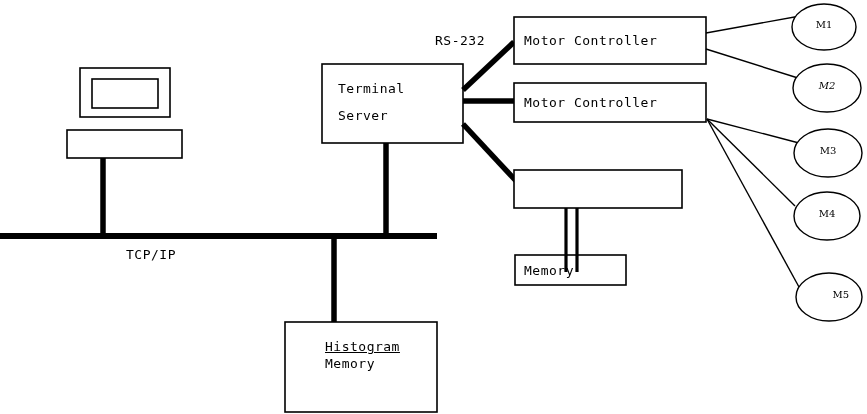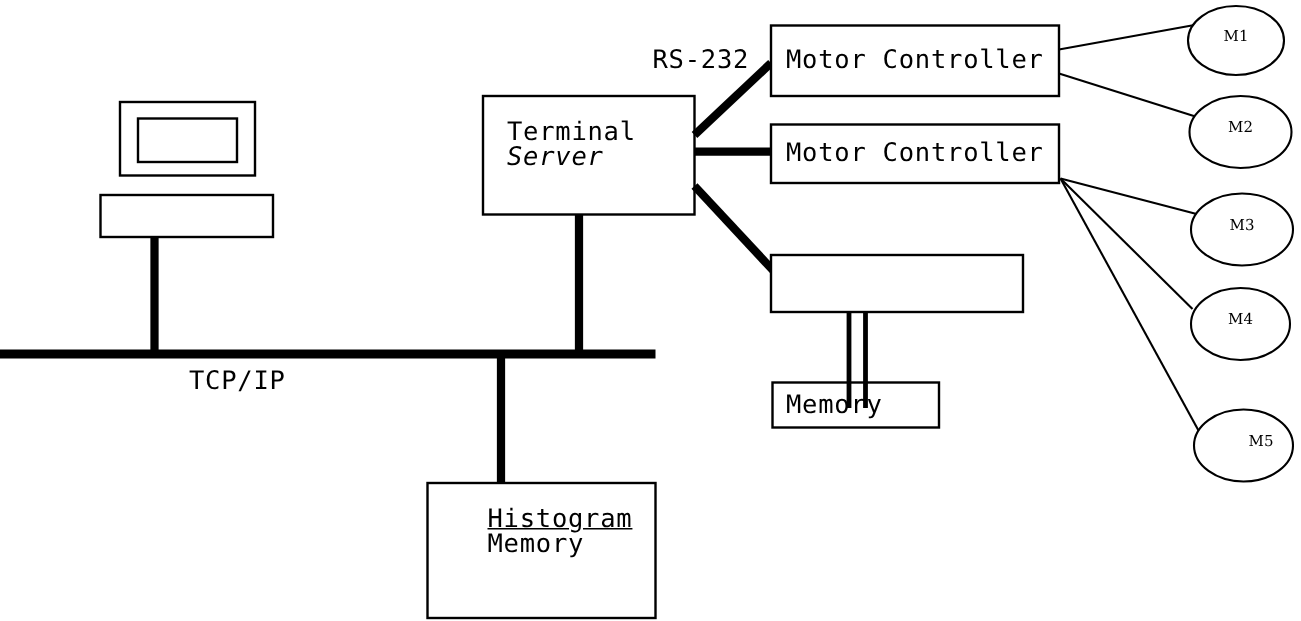--- a/index.html
+++ b/index.html
@@ -48,21 +48,21 @@
     fill: none;
   }
   .medium-line {
     stroke: #000000;
     stroke-width: 3.2;
     fill: none;
   }
   .lbl {
     position: absolute;
     font-family: "DejaVu Sans Mono", "Liberation Mono", monospace;
-    font-size: 17px;
+    font-size: 13px;
     line-height: 17px;
     color: #000000;
     white-space: pre;
     letter-spacing: 0.5px;
   }
   .motor-lbl {
     position: absolute;
     font-family: "DejaVu Serif", "Liberation Serif", serif;
     font-size: 10px;
     color: #000000;
@@ -125,31 +125,31 @@
     <ellipse class="ellipse-stroke" cx="829" cy="297" rx="33" ry="24"></ellipse>
 
   </svg>
 
   <div class="lbl" style="left:435px; top:32px;">RS-232</div>
 
 
   <div class="lbl" style="left:126px; top:246px;">TCP/IP</div>
 
   <div class="lbl" style="left:338px; top:80px;">Terminal</div>
-  <div class="lbl" style="left:338px; top:97px;font-style:italic;">Server</div>
+  <div class="lbl" style="left:338px; top:107px;">Server</div>
 
   <div class="lbl" style="left:524px; top:32px;">Motor Controller</div>
 
   <div class="lbl" style="left:524px; top:94px;">Motor Controller</div>
 
 
   <div class="lbl" style="left:524px; top:262px;">Memory</div>
 
   <div class="lbl" style="left:325px; top:338px;text-decoration:underline;">Histogram</div>
   <div class="lbl" style="left:325px; top:355px;">Memory</div>
 
   <div class="motor-lbl" style="left:804px; top:19px; width:40px;">M1</div>
-  <div class="motor-lbl" style="left:807px; top:80px; width:40px;">M2</div>
+  <div class="motor-lbl" style="left:807px; top:80px; width:40px;font-style:italic;">M2</div>
   <div class="motor-lbl" style="left:808px; top:145px; width:40px;">M3</div>
   <div class="motor-lbl" style="left:807px; top:208px; width:40px;">M4</div>
   <div class="motor-lbl" style="left:809px; top:289px; width:40px;text-align:right;">M5</div>
 
 </div>
 
 </body></html>

